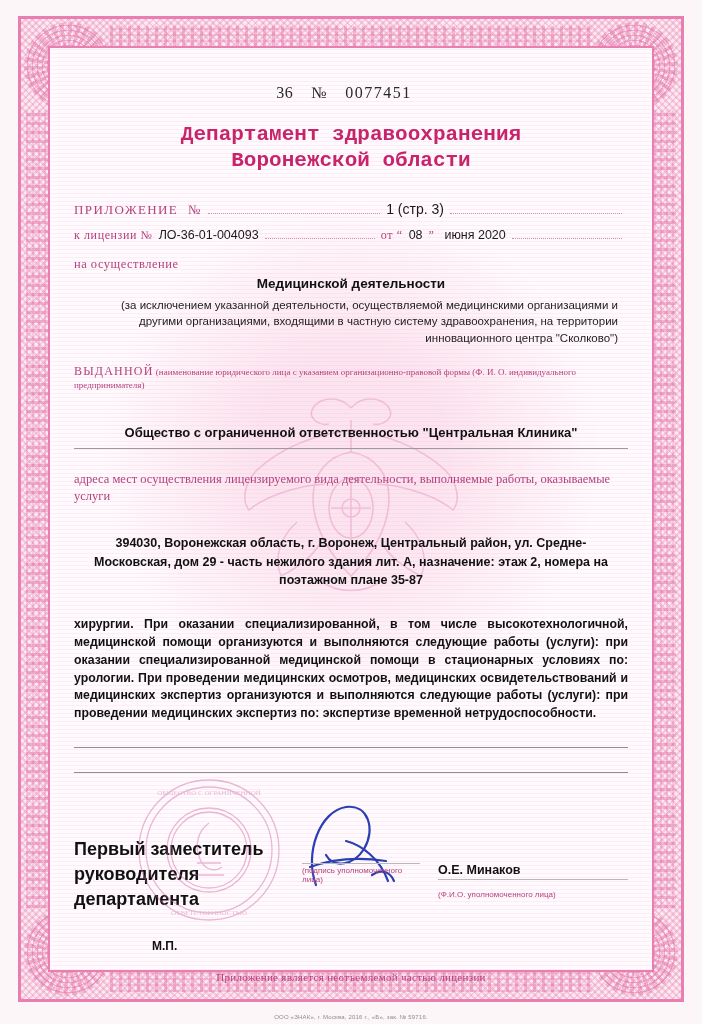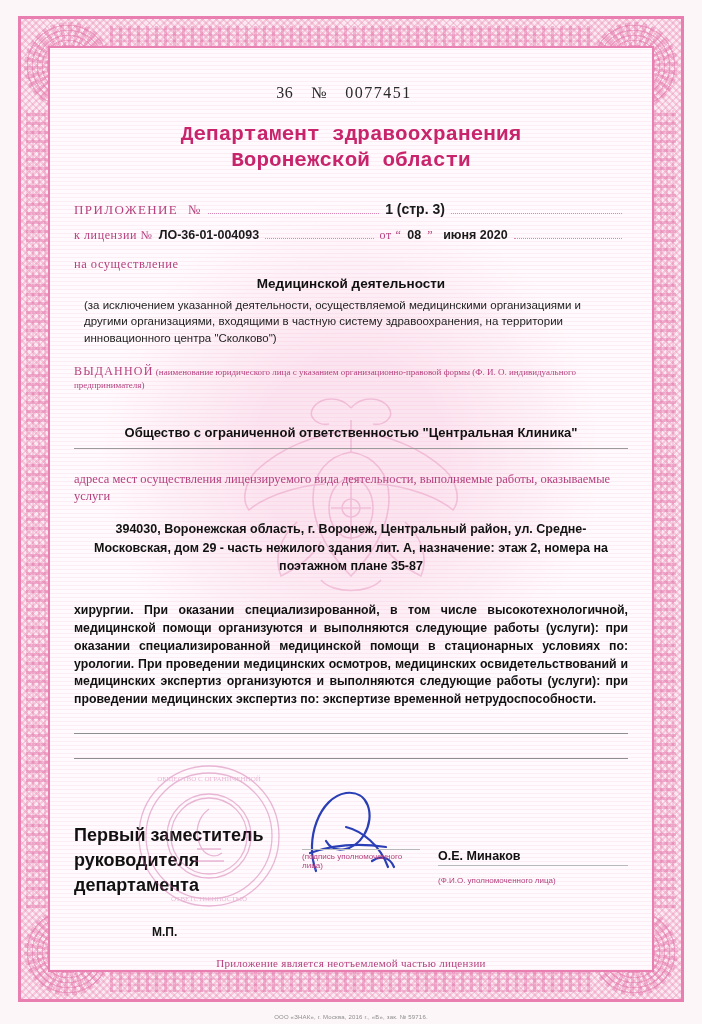--- a/index.html
+++ b/index.html
@@ -124,21 +124,21 @@
     letter-spacing: .6px;
     white-space: nowrap;
   }
   .dotline {
     flex: 1;
     border-bottom: 1px dotted #d88ab4;
     margin: 0 6px 3px 6px;
     height: 1px;
   }
   .val {
-    font-weight: bold;
+    font-weight: normal;
     font-size: 12.5px;
     color: #1b1b1b;
     white-space: nowrap;
   }
 
   .row-app { margin-bottom: 10px; font-size: 13px; }
   .row-app .lbl { font-size: 13px; letter-spacing: 1.4px; }
   .row-app .val { font-size: 14px; }
 
   .line-lic { margin-bottom: 14px; }
@@ -151,21 +151,21 @@
     margin-bottom: 4px;
   }
   .activity-name {
     text-align: center;
     font-weight: bold;
     font-size: 13.5px;
     color: #111;
     margin-bottom: 6px;
   }
   .activity-desc {
-    text-align: left;
+    text-align: right;
     font-size: 11.5px;
     line-height: 1.45;
     color: #1d1d1d;
     margin: 0 10px 16px 10px;
   }
 
   .issued-to {
     color: #b5427f;
     font-size: 9px;
     line-height: 1.35;
@@ -188,21 +188,21 @@
   .rule {
     border-bottom: 1px solid #9b9b9b;
     margin: 0 0 22px 0;
   }
 
   .addr-head {
     color: #b5427f;
     font-family: "Liberation Serif", serif;
     font-size: 12.5px;
     line-height: 1.4;
-    margin-bottom: 14px;
+    margin-bottom: 28px;
   }
   .addr-val {
     text-align: center;
     font-size: 12.5px;
     font-weight: bold;
     line-height: 1.5;
     color: #111;
     margin: 0 14px 26px 14px;
   }
 

